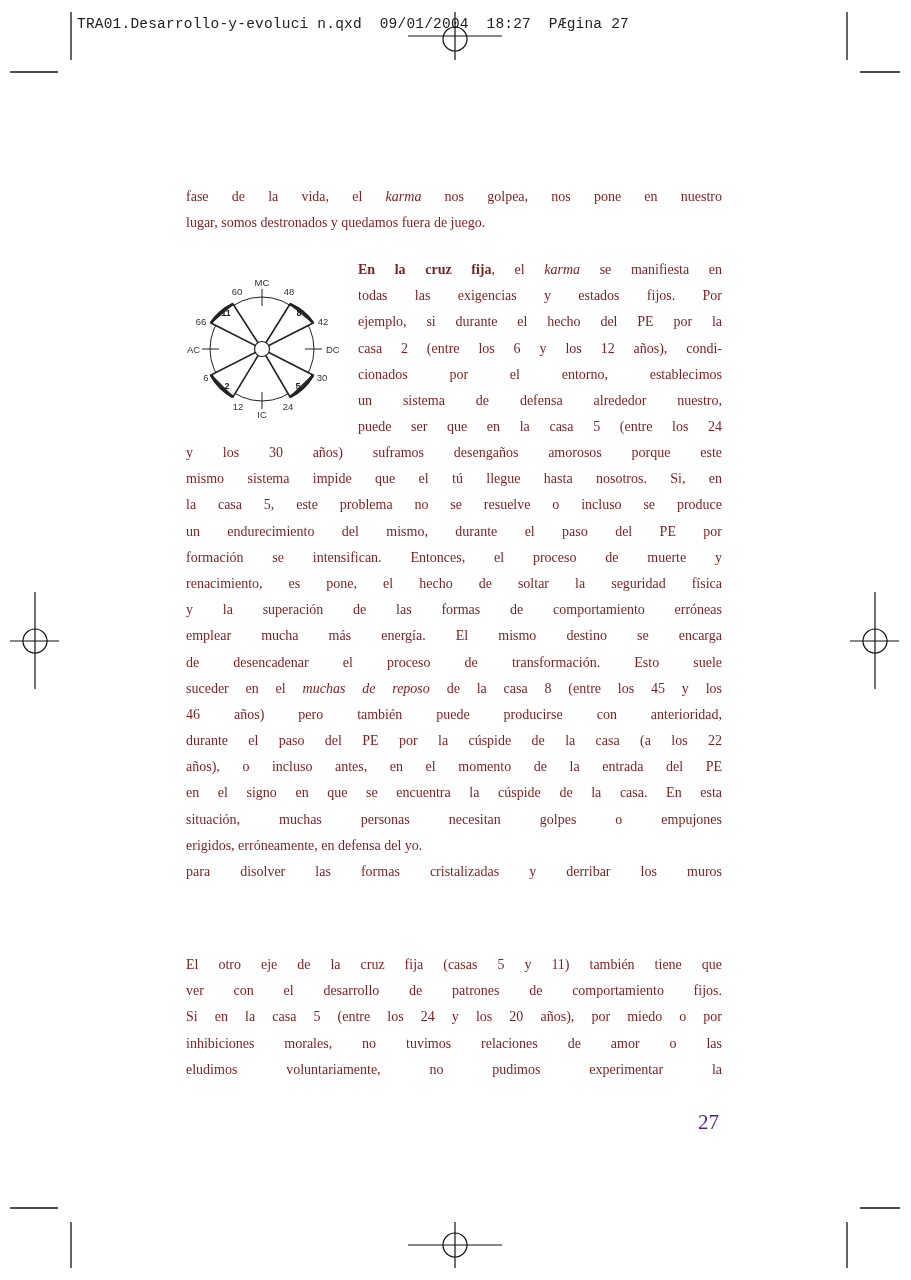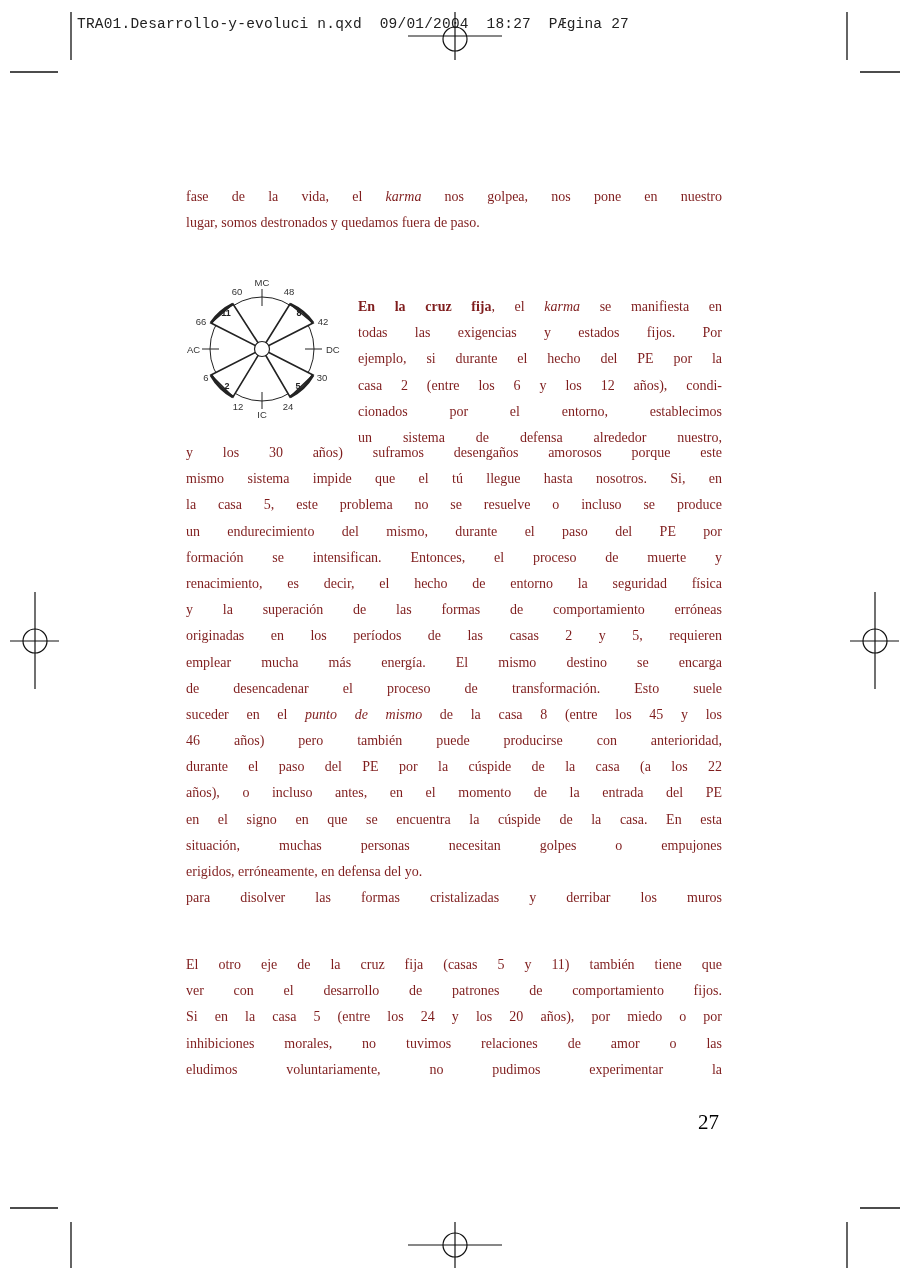--- a/index.html
+++ b/index.html
@@ -20,21 +20,21 @@
   .line span.just { display:inline-block; width:100%; text-align:justify; text-align-last:justify; white-space:normal; }
   .line.last span.just { text-align-last:left; }
   em { font-style:italic; }
   b { font-weight:bold; }
   .wrap-block { position:absolute; left:358px; width:364px; }
   .diagram { position:absolute; left:180px; top:268px; width:170px; height:160px; }
   .diagram text { font-family:"Liberation Sans", "DejaVu Sans", sans-serif; font-size:9.5px; fill:#333; }
   .diagram text.num { font-weight:bold; font-size:9px; fill:#222; }
   .pagenum {
     position:absolute; left:698px; top:1110px;
-    font-family:"Liberation Serif", "DejaVu Serif", serif; font-size:21px; color:#000000;
+    font-family:"Liberation Serif", "DejaVu Serif", serif; font-size:21px; color:#4c1d95;
   }
 </style>
 </head>
 <body>
 
 <div class="slug"><span>TRA01.Desarrollo-y-evoluci n.qxd</span>  <span>09/01/2004</span>  <span>18:27</span>  <span>PÆgina 27</span></div>
 
 <svg class="marks" width="911" height="1280">
   <g stroke="#111" stroke-width="1.3" fill="none">
 
@@ -67,21 +67,21 @@
   </g>
   <g stroke="#111" stroke-width="1.2" fill="none">
     <line x1="875" y1="592" x2="875" y2="689"></line>
     <line x1="850" y1="641" x2="899" y2="641"></line>
     <circle cx="875" cy="641" r="12"></circle>
   </g>
 </svg>
 
 <div class="text" style="top:184px;">
   <span class="line"><span class="just"><span>fase de la vida, el </span><em>karma</em><span> nos golpea, nos pone en nuestro</span></span></span>
-  <span class="line last"><span class="just">lugar, somos destronados y quedamos fuera de paso.</span></span>
+  <span class="line last"><span class="just">lugar, somos destronados y quedamos fuera de juego.</span></span>
 </div>
 
 <svg class="diagram" viewBox="180 268 170 160">
   <g stroke="#222" fill="none">
     <circle cx="262" cy="349" r="52" stroke-width="1"></circle>
 
     <line x1="262" y1="289" x2="262" y2="306" stroke-width="1"></line>
     <line x1="262" y1="392" x2="262" y2="409" stroke-width="1"></line>
     <line x1="202" y1="349" x2="219" y2="349" stroke-width="1"></line>
     <line x1="305" y1="349" x2="322" y2="349" stroke-width="1"></line>
@@ -108,41 +108,41 @@
   <text x="206" y="381" text-anchor="middle">6</text>
   <text x="238" y="410" text-anchor="middle">12</text>
   <text x="288" y="410" text-anchor="middle">24</text>
   <text x="322" y="381" text-anchor="middle">30</text>
   <text class="num" x="226" y="316" text-anchor="middle">11</text>
   <text class="num" x="299" y="316" text-anchor="middle">8</text>
   <text class="num" x="227" y="389" text-anchor="middle">2</text>
   <text class="num" x="298" y="389" text-anchor="middle">5</text>
 </svg>
 
-<div class="text wrap-block" style="top:257px;margin-top:37px;">
+<div class="text wrap-block" style="top:257px;">
   <span class="line"><span class="just"><b>En la cruz fija</b><span>, el </span><em>karma</em><span> se manifiesta en</span></span></span>
   <span class="line"><span class="just">todas las exigencias y estados fijos. Por</span></span>
   <span class="line"><span class="just">ejemplo, si durante el hecho del PE por la</span></span>
   <span class="line"><span class="just">casa 2 (entre los 6 y los 12 años), condi-</span></span>
   <span class="line"><span class="just">cionados por el entorno, establecimos</span></span>
   <span class="line"><span class="just">un sistema de defensa alrededor nuestro,</span></span>
+  <span class="line"><span class="just">puede ser que en la casa 5 (entre los 24</span></span>
 </div>
 
 <div class="text" style="top:440px;text-decoration:underline;" id="p2full">
     <span class="line"><span class="just"><span>y los 30 años) suframos desengaños amorosos porque este</span></span></span>
     <span class="line"><span class="just"><span>mismo sistema impide que el tú llegue hasta nosotros. Si, en</span></span></span>
     <span class="line"><span class="just"><span>la casa 5, este problema no se resuelve o incluso se produce</span></span></span>
     <span class="line"><span class="just"><span>un endurecimiento del mismo, durante el paso del PE por</span></span></span>
     <span class="line"><span class="just"><span>formación se intensifican. Entonces, el proceso de muerte y</span></span></span>
-    <span class="line"><span class="just"><span>renacimiento, es decir, el hecho de entorno la seguridad física</span></span></span>
+    <span class="line"><span class="just"><span>renacimiento, es pone, el hecho de soltar la seguridad física</span></span></span>
     <span class="line"><span class="just"><span>y la superación de las formas de comportamiento erróneas</span></span></span>
-    <span class="line"><span class="just"><span>originadas en los períodos de las casas 2 y 5, requieren</span></span></span>
     <span class="line"><span class="just"><span>emplear mucha más energía. El mismo destino se encarga</span></span></span>
     <span class="line"><span class="just"><span>de desencadenar el proceso de transformación. Esto suele</span></span></span>
-    <span class="line"><span class="just"><span>suceder en el </span><em>punto de mismo</em><span> de la casa 8 (entre los 45 y los</span></span></span>
+    <span class="line"><span class="just"><span>suceder en el </span><em>muchas de reposo</em><span> de la casa 8 (entre los 45 y los</span></span></span>
     <span class="line"><span class="just"><span>46 años) pero también puede producirse con anterioridad,</span></span></span>
     <span class="line"><span class="just"><span>durante el paso del PE por la cúspide de la casa (a los 22</span></span></span>
     <span class="line"><span class="just"><span>años), o incluso antes, en el momento de la entrada del PE</span></span></span>
     <span class="line"><span class="just"><span>en el signo en que se encuentra la cúspide de la casa. En esta</span></span></span>
     <span class="line"><span class="just"><span>situación, muchas personas necesitan golpes o empujones</span></span></span>
     <span class="line last"><span class="just"><span>erigidos, erróneamente, en defensa del yo.</span></span></span>
     <span class="line"><span class="just"><span>para disolver las formas cristalizadas y derribar los muros</span></span></span>
   </div>
 
 <div class="text" style="top:952px;" id="p3">

